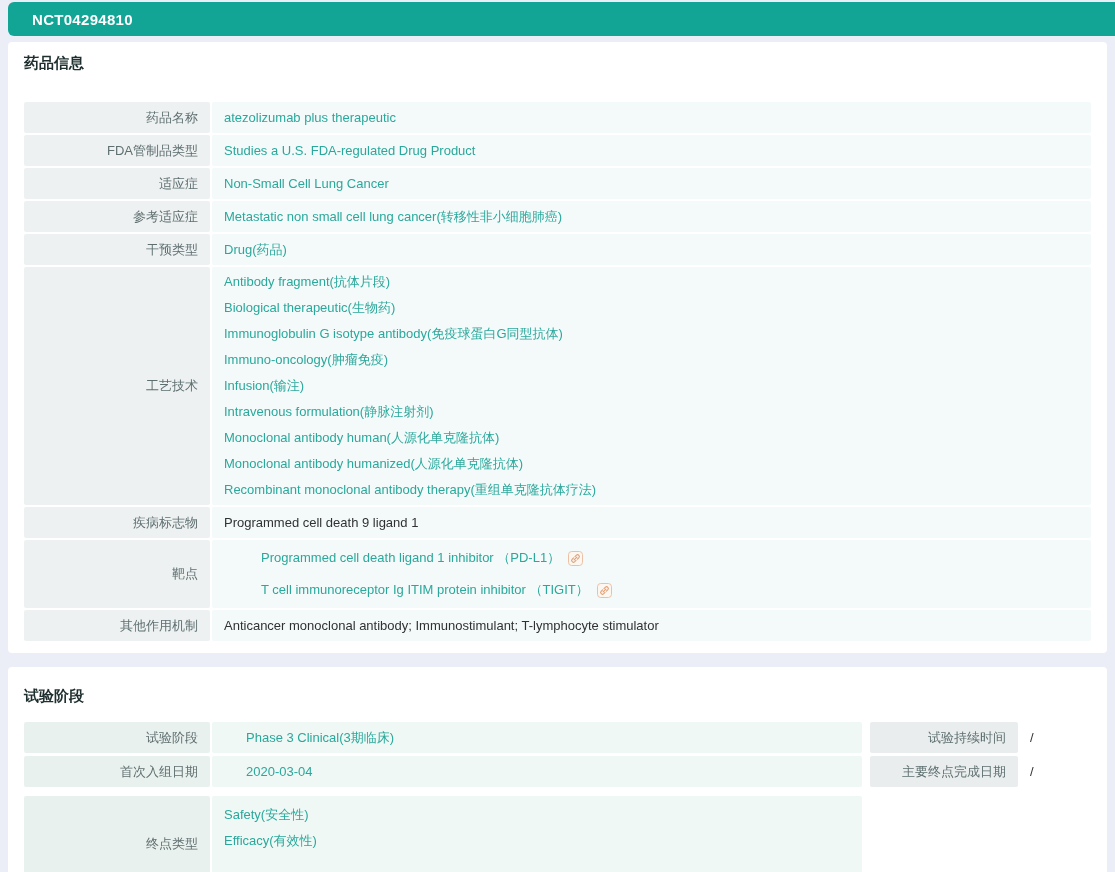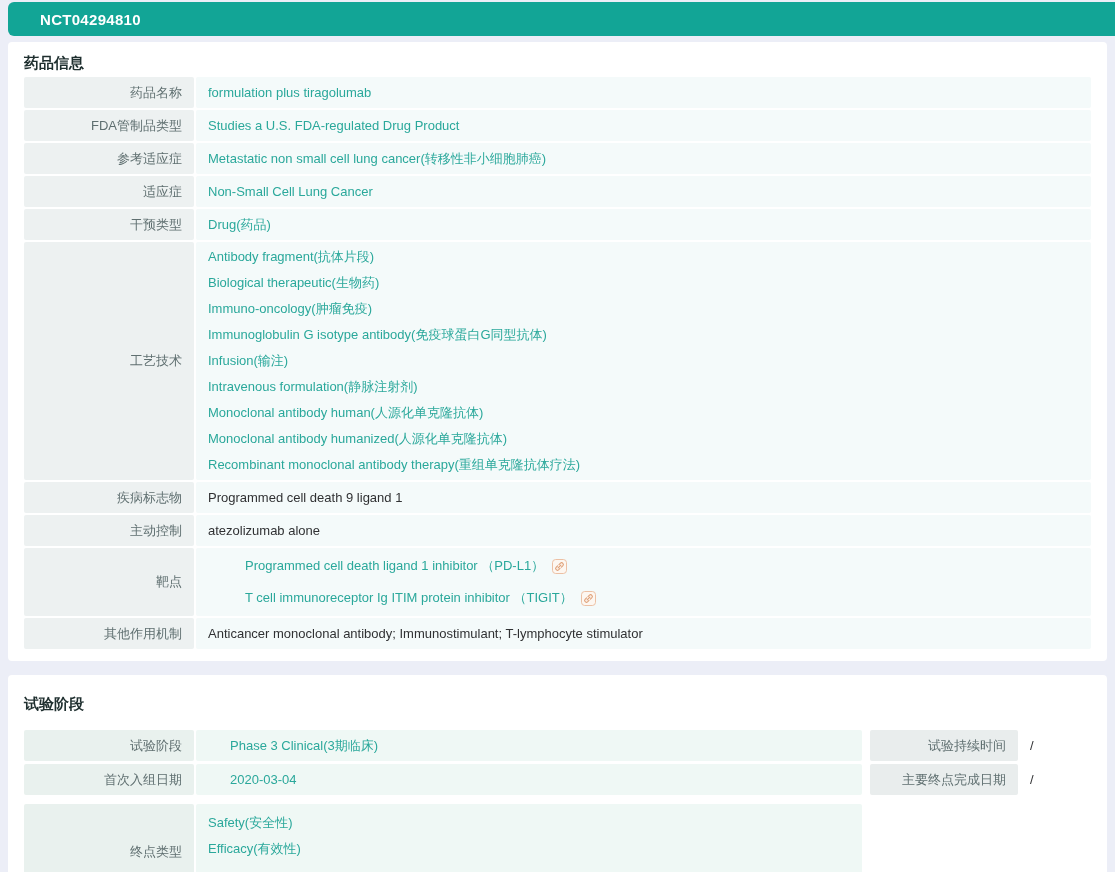--- a/index.html
+++ b/index.html
@@ -21,39 +21,39 @@
     background:var(--page-bg);
     font-family:"Liberation Sans","DejaVu Sans",sans-serif;
     font-size:13px;
   }
   .header-bar{
     margin:2px 0 0 8px;
     height:34px;
     background:var(--accent);
     border-radius:6px 0 0 6px;
     display:flex;align-items:center;
-    padding-left:32px;
+    padding-left:24px;
     color:#ffffff;font-size:15px;font-weight:bold;letter-spacing:.3px;
   }
   .card{
     margin:0 8px;
     background:#ffffff;
     border-radius:4px;
   }
   .card.first{margin-top:6px;padding:12px 16px 12px 16px;}
   .card.second{margin-top:14px;padding:20px 16px 12px 16px;}
   .section-title{
     font-size:15px;font-weight:bold;color:var(--title-text);
-    margin-bottom:4px;
+    margin-bottom:29px;
   }
   .card.second .section-title{margin-bottom:16px;}
   .tbl{display:flex;flex-direction:column;gap:2px;}
   .row{display:flex;gap:2px;min-height:31px;}
   .lab{
-    flex:none;width:170px;background:var(--label-bg1);
+    flex:none;width:186px;background:var(--label-bg1);
     display:flex;align-items:center;justify-content:flex-end;
     padding-right:12px;color:var(--label-text);border-radius:2px;
   }
   .val{
     flex:1;background:var(--value-bg1);
     display:flex;flex-direction:column;justify-content:center;
     padding:2px 12px;border-radius:2px;
   }
   .val-line{line-height:26px;}
   .val-line.tall{display:flex;align-items:center;height:32px;margin-left:37px;}
@@ -79,71 +79,65 @@
 <div class="header-bar">
   <span>NCT04294810</span>
 </div>
 
 <div class="card first">
   <div class="section-title">药品信息</div>
   <div class="tbl">
       <div class="row">
         <div class="lab">药品名称</div>
         <div class="val">
-          <div class="val-line link"><span>formulation plus tiragolumab</span></div>
+          <div class="val-line link"><span>atezolizumab plus therapeutic</span></div>
         </div>
       </div>
       <div class="row">
         <div class="lab">FDA管制品类型</div>
         <div class="val">
           <div class="val-line link"><span>Studies a U.S. FDA-regulated Drug Product</span></div>
         </div>
       </div>
       <div class="row">
+        <div class="lab">适应症</div>
+        <div class="val">
+          <div class="val-line link"><span>Non-Small Cell Lung Cancer</span></div>
+        </div>
+      </div>
+      <div class="row">
         <div class="lab">参考适应症</div>
         <div class="val">
           <div class="val-line link"><span>Metastatic non small cell lung cancer(转移性非小细胞肺癌)</span></div>
-        </div>
-      </div>
-      <div class="row">
-        <div class="lab">适应症</div>
-        <div class="val">
-          <div class="val-line link"><span>Non-Small Cell Lung Cancer</span></div>
         </div>
       </div>
       <div class="row">
         <div class="lab">干预类型</div>
         <div class="val">
           <div class="val-line link"><span>Drug(药品)</span></div>
         </div>
       </div>
       <div class="row">
         <div class="lab">工艺技术</div>
         <div class="val">
           <div class="val-line link"><span>Antibody fragment(抗体片段)</span></div>
           <div class="val-line link"><span>Biological therapeutic(生物药)</span></div>
+          <div class="val-line link"><span>Immunoglobulin G isotype antibody(免疫球蛋白G同型抗体)</span></div>
           <div class="val-line link"><span>Immuno-oncology(肿瘤免疫)</span></div>
-          <div class="val-line link"><span>Immunoglobulin G isotype antibody(免疫球蛋白G同型抗体)</span></div>
           <div class="val-line link"><span>Infusion(输注)</span></div>
           <div class="val-line link"><span>Intravenous formulation(静脉注射剂)</span></div>
           <div class="val-line link"><span>Monoclonal antibody human(人源化单克隆抗体)</span></div>
           <div class="val-line link"><span>Monoclonal antibody humanized(人源化单克隆抗体)</span></div>
           <div class="val-line link"><span>Recombinant monoclonal antibody therapy(重组单克隆抗体疗法)</span></div>
         </div>
       </div>
       <div class="row">
         <div class="lab">疾病标志物</div>
         <div class="val">
           <div class="val-line plain"><span>Programmed cell death 9 ligand 1</span></div>
-        </div>
-      </div>
-      <div class="row">
-        <div class="lab">主动控制</div>
-        <div class="val">
-          <div class="val-line plain"><span>atezolizumab alone</span></div>
         </div>
       </div>
       <div class="row">
         <div class="lab">靶点</div>
         <div class="val">
           <div class="val-line link tall">
             <span>Programmed cell death ligand 1 inhibitor （PD-L1）</span>
             <div class="link-icon">
               <svg width="15" height="15" viewBox="0 0 15 15">
                 <rect x="0.5" y="0.5" width="14" height="14" rx="3.2" fill="#fdf7f1" stroke="#ecc0a4"></rect>

